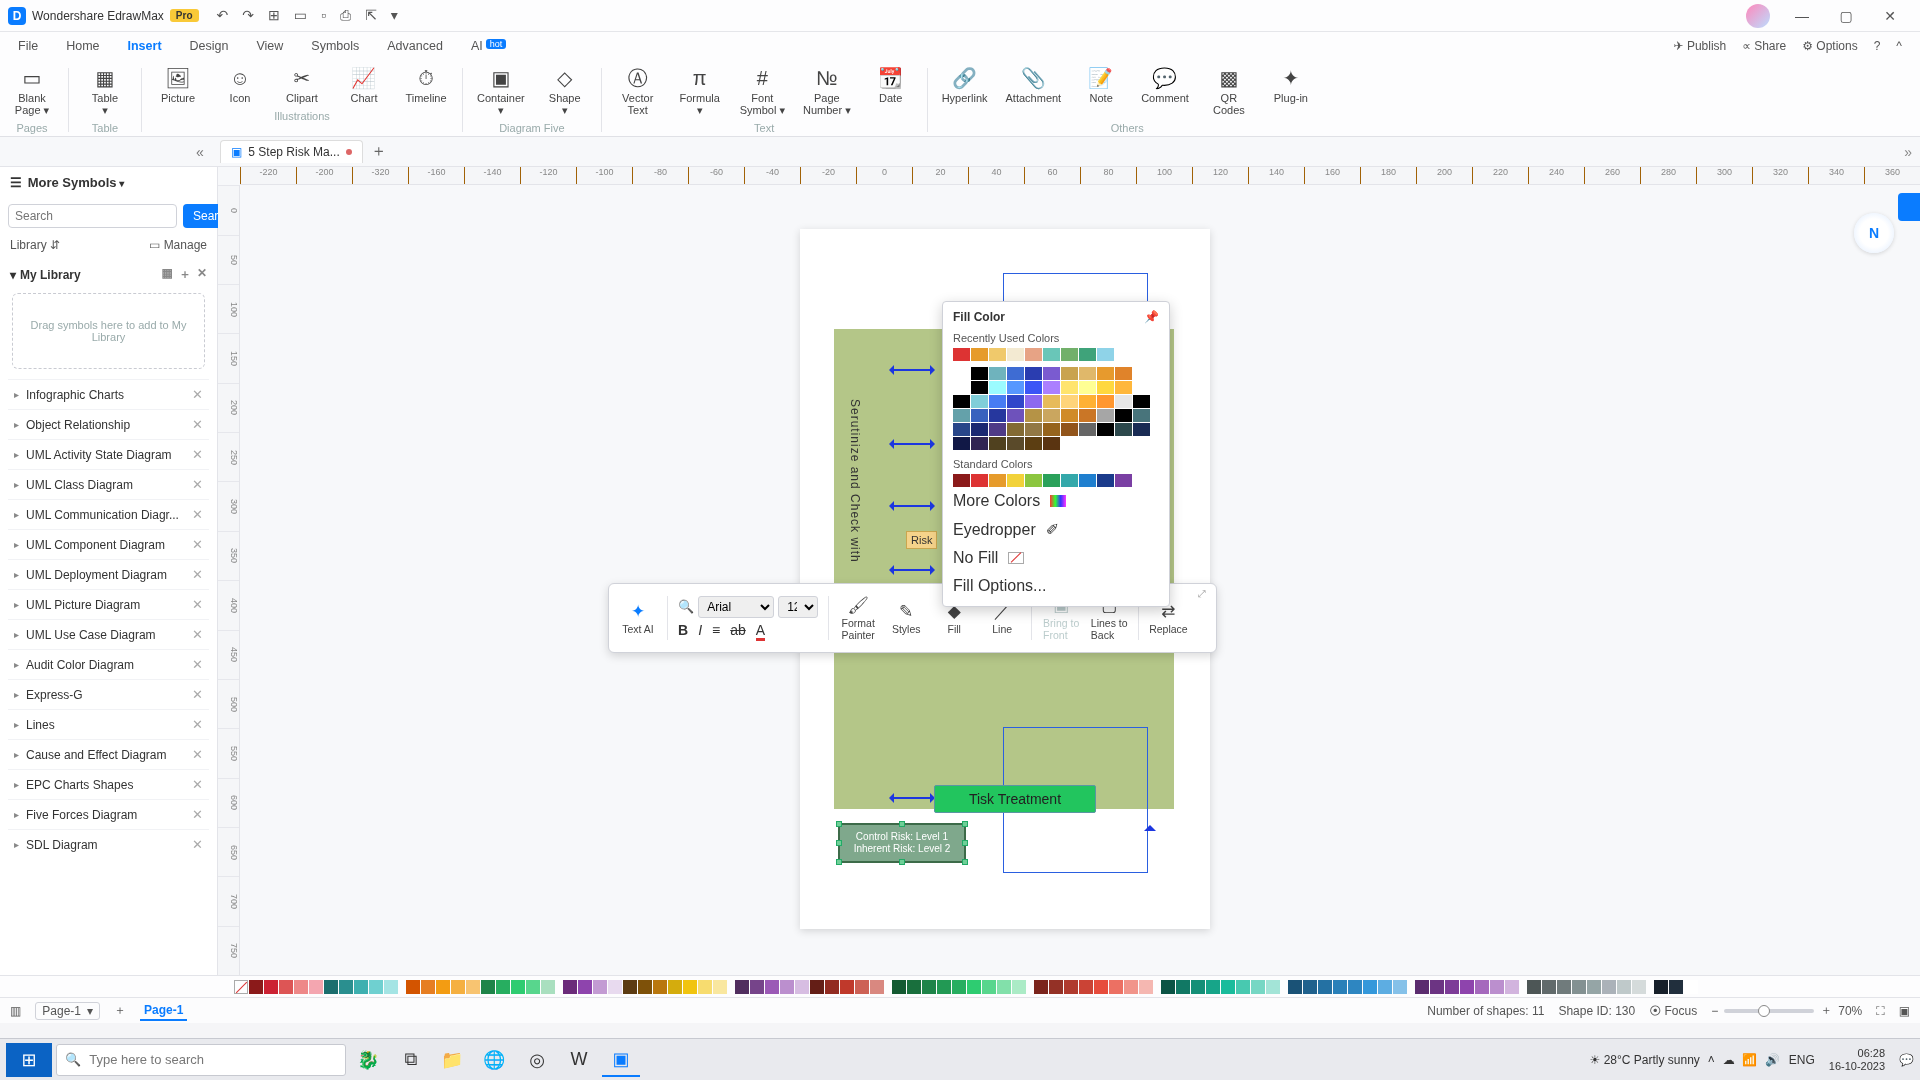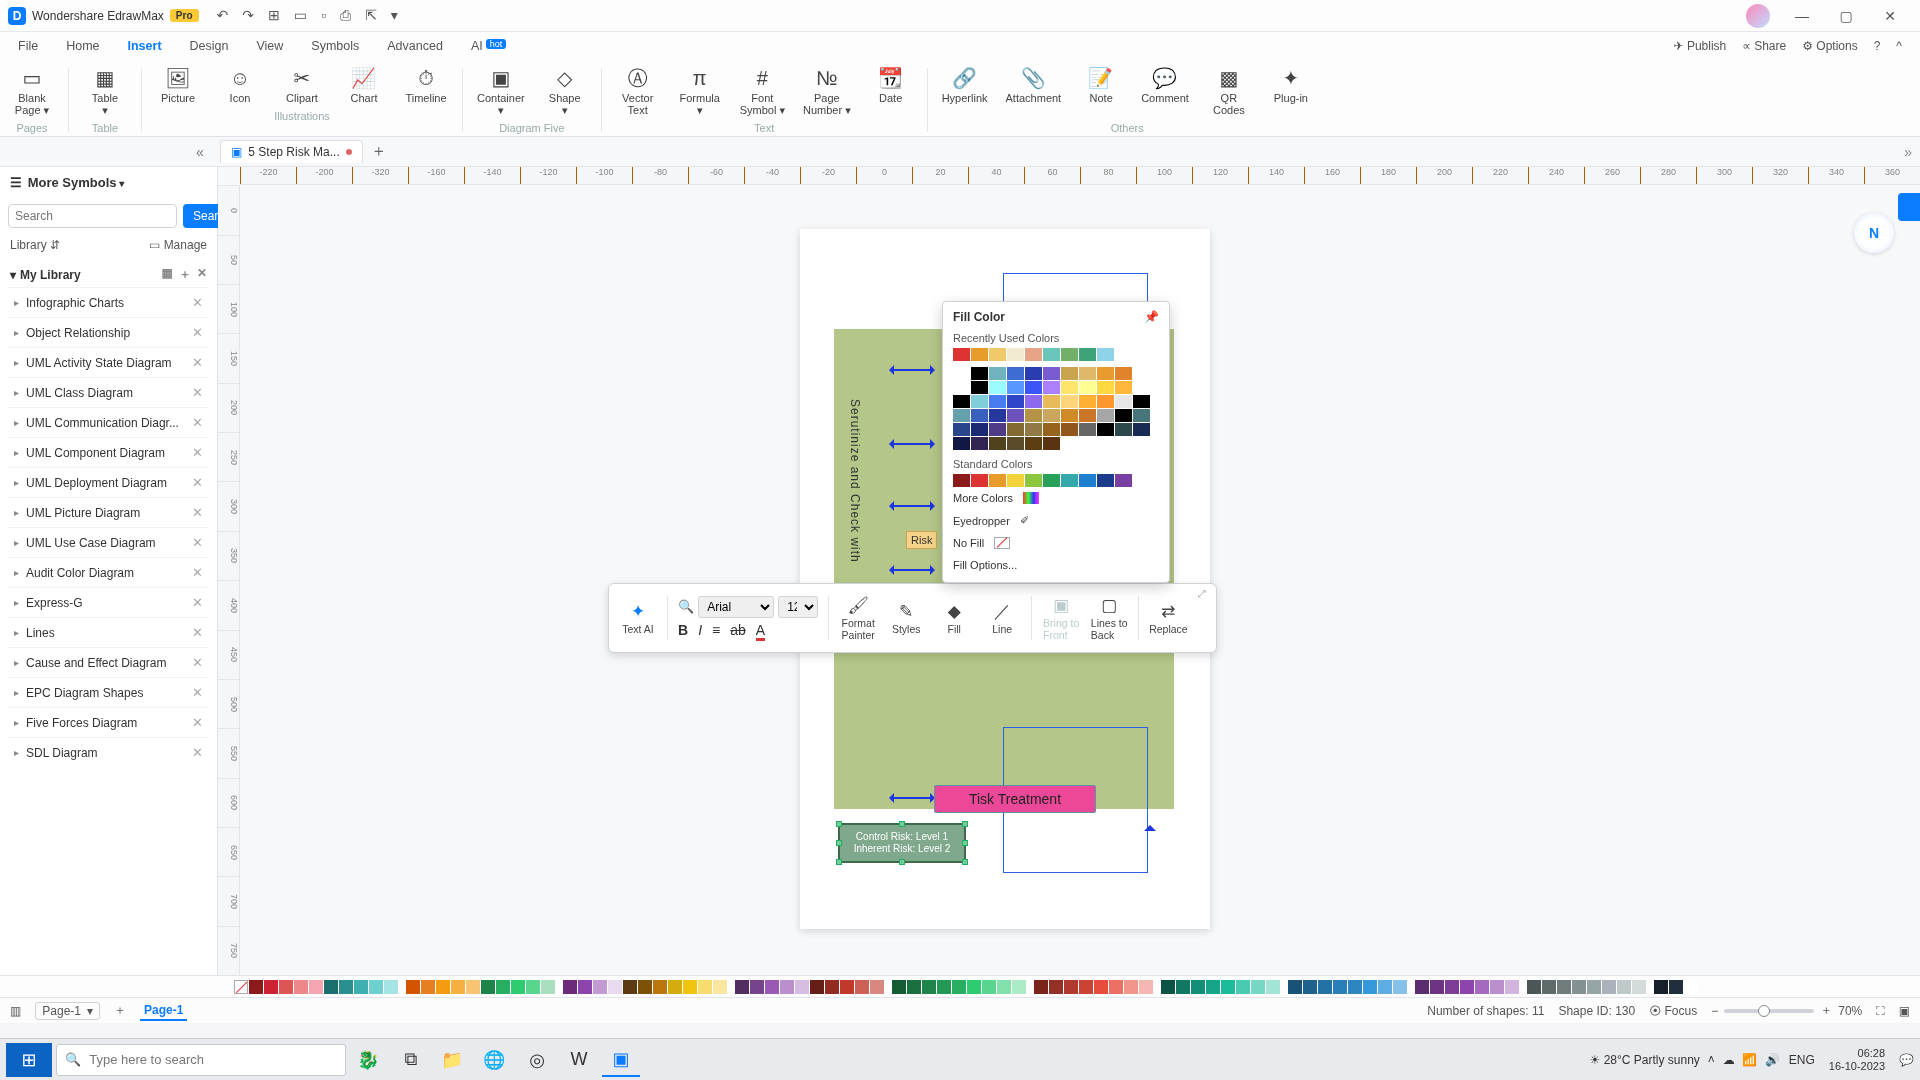--- a/index.html
+++ b/index.html
@@ -70,35 +70,35 @@
 .ruler-v span { flex:1; writing-mode: vertical-rl; text-align:center; border-top:1px solid #e6e7ec; }
 .canvas-inner { position: absolute; top: 18px; left: 22px; right: 0; bottom: 0; }
 .page { position: absolute; left: 560px; top: 44px; width: 410px; height: 700px; background: #fff; box-shadow: 0 2px 8px rgba(0,0,0,.15); }
 .green-bg { position: absolute; left: 34px; top: 100px; width: 340px; height: 480px; background: #b4c688; }
 .sel-rect { position: absolute; border: 1.5px solid #2a5fe0; background: rgba(0,0,0,0); }
 .rtxt { position: absolute; left: 36px; top:170px; width: 26px; font-size: 12px; color: #333; writing-mode: vertical-rl; letter-spacing: 1px; }
 .arrow-h { position: absolute; height: 2px; background: #1c36e0; }
 .arrow-h::before, .arrow-h::after { content:""; position:absolute; top:-4px; border:5px solid transparent; }
 .arrow-h::before { left:-6px; border-right-color:#1c36e0; }
 .arrow-h::after { right:-6px; border-left-color:#1c36e0; }
-.proc-box { position: absolute; background: #ec4899; border: 1px solid #5a96a2; color:#222; font-size: 14px; display:flex; align-items:center; justify-content:center; border-radius:2px; }
+.proc-box { position: absolute; background: #22c55e; border: 1px solid #5a96a2; color:#222; font-size: 14px; display:flex; align-items:center; justify-content:center; border-radius:2px; }
 .risk-box { position: absolute; background: #f5d38a; border:1px solid #c9a64f; font-size:11px; padding:2px 4px; }
 .ctrl-box { position: absolute; background: #7fa88c; border:2px solid #3d6b49; color:#fff; font-size: 10px; text-align:center; padding: 6px 4px; line-height:1.2; }
 .ctrl-box .h { position:absolute; width:6px;height:6px;background:#6fcf97;border:1px solid #2a6; }
 .ai-badge { position:absolute; right: 26px; top: 28px; width: 40px; height:40px; border-radius:50%; background:radial-gradient(circle,#fff 50%,#dbeaff); box-shadow:0 1px 4px rgba(0,0,0,.15); display:flex;align-items:center;justify-content:center;color:#0a7cff;font-weight:700;font-size:14px; }
 .ai-tab { position:absolute; right:0; top:8px; width:22px;height:28px;background:#0a7cff;border-radius:4px 0 0 4px; }
 
 
 .fill-popup { position: absolute; left: 702px; top: 116px; width: 228px; background: #fff; border: 1px solid #cfd1d8; border-radius: 4px; box-shadow: 0 4px 14px rgba(0,0,0,.2); padding: 8px 10px 6px; z-index: 30; }
 .fill-popup .ptitle { font-size: 12px; font-weight: 600; display:flex; }
 .fill-popup .ptitle .pin { margin-left:auto; font-size:12px; color:#555; cursor:pointer; }
 .fill-popup .psub { font-size: 11px; color:#555; margin: 8px 0 4px; }
 .swatch-row { display: flex; gap: 1px; flex-wrap: wrap; }
 .sw { width: 17px; height: 13px; cursor: pointer; }
-.popt { display:flex; align-items:center; gap:10px; font-size:11px; padding: 5px 0; cursor:pointer; }
+.popt { display:flex; align-items:center; gap:10px; font-size:16px; padding: 5px 0; cursor:pointer; }
 .popt .pic { width:16px;height:12px; }
 
 
 .float-tb { position: absolute; left: 368px; top: 398px; height: 70px; background:#fff; border:1px solid #d0d2d9; border-radius:6px; box-shadow:0 3px 10px rgba(0,0,0,.15); display:flex; align-items:center; padding: 4px 10px; gap:10px; z-index:20; }
 .float-tb .ftool { display:flex;flex-direction:column;align-items:center;gap:2px; font-size:10.5px; color:#444; cursor:pointer; min-width:38px; }
 .float-tb .ftool.disabled { color:#bcc; }
 .float-tb .ftop { font-size:17px; height:20px; display:flex;align-items:center; }
 .float-tb .vdiv { width:1px; height:44px; background:#e3e4e9; }
 .float-tb select, .float-tb input { border:1px solid #d0d2d9; border-radius:3px; font-size:12px; padding:2px 4px; }
 .float-tb .fontgrp { display:flex;flex-direction:column;gap:4px; }
@@ -321,20 +321,21 @@
     <div class="lib-section">
       <div class="lib-head">
         <span class="chev">▾</span>
         <span>My Library</span>
         <div class="htools">
           <span>▦</span>
           <span>＋</span>
           <span>✕</span>
         </div>
       </div>
+      <div class="drop-box">Drag symbols here to add to My Library</div>
       <div class="lib-list" id="lib-list">
           <div class="lib-item">
             <span class="chev">▸</span>
             <span>Infographic Charts</span>
             <span class="xbtn">✕</span>
           </div>
           <div class="lib-item">
             <span class="chev">▸</span>
             <span>Object Relationship</span>
             <span class="xbtn">✕</span>
@@ -389,21 +390,21 @@
             <span>Lines</span>
             <span class="xbtn">✕</span>
           </div>
           <div class="lib-item">
             <span class="chev">▸</span>
             <span>Cause and Effect Diagram</span>
             <span class="xbtn">✕</span>
           </div>
           <div class="lib-item">
             <span class="chev">▸</span>
-            <span>EPC Diagram Shapes</span>
+            <span>EPC Charts Shapes</span>
             <span class="xbtn">✕</span>
           </div>
           <div class="lib-item">
             <span class="chev">▸</span>
             <span>Five Forces Diagram</span>
             <span class="xbtn">✕</span>
           </div>
           <div class="lib-item">
             <span class="chev">▸</span>
             <span>SDL Diagram</span>

